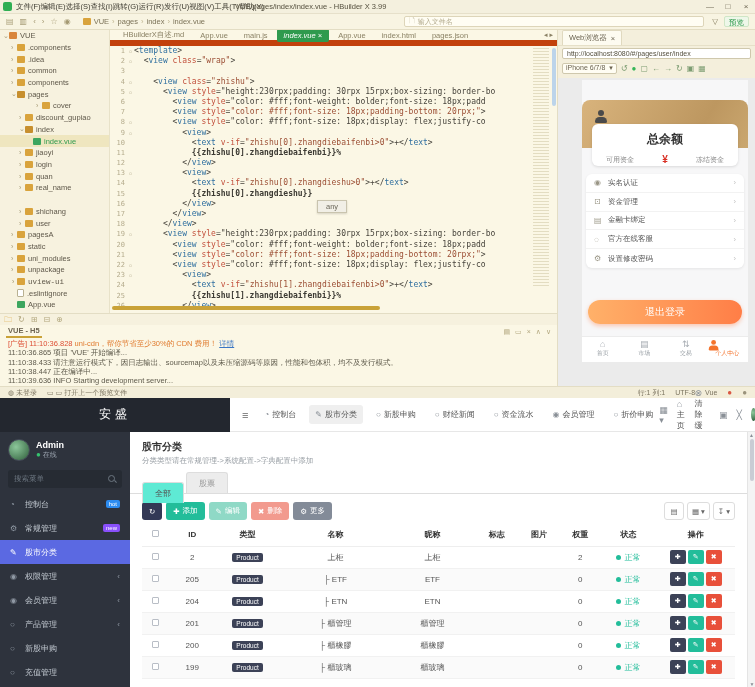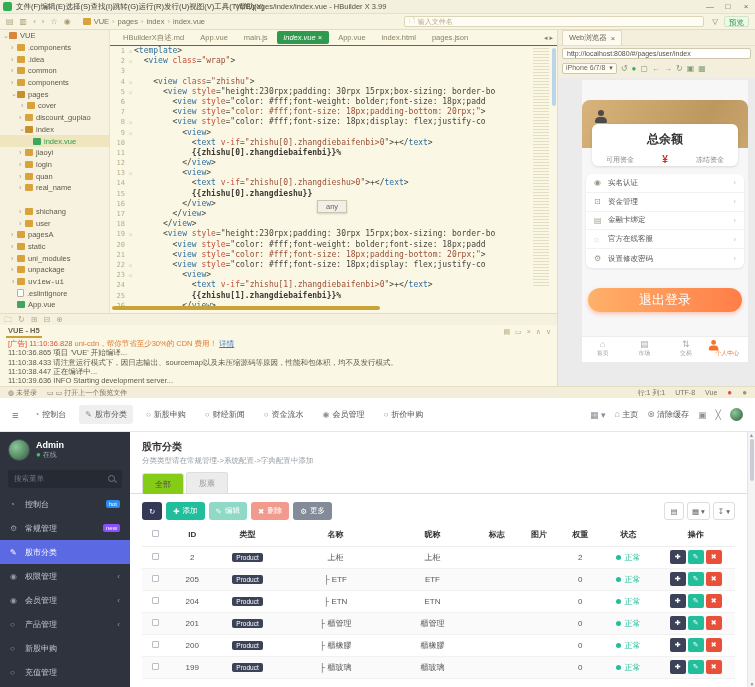--- a/index.html
+++ b/index.html
@@ -36,21 +36,21 @@
   .ft-ic.project{background:#d9863c;}
   .ft-ic.folder{background:#d9a33c;}
   .ft-ic.folder-open{background:#c78f2e;}
   .ft-ic.file{background:#fff;border:1px solid #b9b192;height:8px;width:7px;}
   .ft-ic.vue{background:#3da65f;}
   .tree-tools{left:0;top:313px;width:557px;height:12px;border-top:1px solid #e3ddc4;background:#f6f1de;
               display:flex;align-items:center;gap:6px;padding-left:4px;font-size:8px;color:#b3a87f;}
   .tree-tools .first{color:#d9a33c;}
   
   .editor{left:110px;top:30px;width:447px;height:283px;background:#fbf7e5;overflow:hidden;}
-  .etabs{height:16px;display:flex;align-items:center;font-size:7.5px;color:#8a8164;gap:2px;padding-left:6px;border-bottom:1px solid #c2410c;}
+  .etabs{height:16px;display:flex;align-items:center;font-size:7.5px;color:#8a8164;gap:2px;padding-left:6px;border-bottom:6px solid #c2410c;}
   .etab{padding:2px 7px;white-space:nowrap;}
   .etab.active{background:#2f9a4e;color:#fff;border-radius:2px;font-style:italic;}
   .etab-nav{margin-left:auto;padding-right:4px;color:#8a8164;display:flex;gap:2px;font-size:7px;}
   .code{position:relative;height:267px;font-family:"DejaVu Sans Mono","Liberation Mono",monospace;font-size:8px;}
   .cl{display:flex;height:10.2px;line-height:10.2px;white-space:pre;}
   .cl .ln{width:17px;flex:none;text-align:right;color:#b5ac8d;padding-right:2px;font-size:7px;}
   .cl .fold{width:7px;flex:none;color:#b5ac8d;font-size:5px;line-height:10.2px;text-align:center;}
   .cl .src{color:#47443c;}
   .ct{color:#2f6f9f;}
   .ca{color:#c2503c;}
@@ -102,22 +102,22 @@
   .ph-card .bt{font-size:12px;font-weight:bold;color:#333;margin-top:7px;}
   .ph-card .br{display:flex;justify-content:space-around;align-items:center;margin-top:6px;font-size:7px;color:#8a8a8a;}
   .ph-card .yen{color:#d93025;font-weight:bold;font-size:10px;}
   .ph-menu{position:absolute;left:4px;top:94px;width:158px;height:94px;background:#fff;border-radius:6px;
            box-shadow:0 1px 3px rgba(0,0,0,.08);}
   .ph-mi{height:18.8px;display:flex;align-items:center;padding:0 8px;border-bottom:1px solid #f2f2f2;
          font-size:7.5px;color:#555;gap:5px;}
   .ph-mi:last-child{border-bottom:none;}
   .ph-mi .mi-ic{color:#9a9686;font-size:8px;width:9px;}
   .ph-mi .chev{margin-left:auto;color:#c2c2c2;}
-  .ph-logout{position:absolute;left:6px;top:208px;width:154px;height:24px;border-radius:12px;
-             background:linear-gradient(90deg,#ffb169,#ff7e47);color:#fff;font-size:13px;
+  .ph-logout{position:absolute;left:6px;top:220px;width:154px;height:24px;border-radius:12px;
+             background:linear-gradient(90deg,#ffb169,#ff7e47);color:#fff;font-size:10px;
              display:flex;align-items:center;justify-content:center;box-shadow:0 2px 4px rgba(255,126,71,.4);}
   .ph-tabbar{position:absolute;left:0;top:256px;width:166px;height:26px;background:#fff;border-top:1px solid #ececec;
              display:flex;}
   .ph-tb{flex:1;text-align:center;font-size:6px;color:#9aa0a6;padding-top:2px;}
   .ph-tb .ti{font-size:9px;line-height:10px;display:block;color:#a8adb3;}
   .ph-tb.active,.ph-tb.active .ti{color:#f4732c;}
   
   .a-nav{left:0;top:398px;width:755px;height:34px;background:#fff;border-bottom:1px solid #e7e7e7;display:flex;align-items:center;}
   .a-brand{width:230px;height:34px;background:#23272f;color:#fff;font-size:12px;letter-spacing:4px;
            display:flex;align-items:center;justify-content:center;flex:none;}
@@ -148,21 +148,21 @@
   .a-mi .bdg{margin-left:auto;font-size:6px;color:#fff;border-radius:2px;padding:1px 3px;line-height:6px;}
   .bdg.hot{background:#2d8cf0;}
   .bdg.new{background:#8950fc;}
   .a-mi .chev{margin-left:auto;color:#8f98a3;font-size:8px;}
   
   .a-main{left:130px;top:432px;width:617px;height:255px;background:#fff;overflow:hidden;}
   .a-title{margin:8px 0 0 12px;font-size:10px;font-weight:bold;color:#333;}
   .a-sub{margin:2px 0 0 12px;font-size:7.5px;color:#9aa0a6;}
   .a-tabs{margin-top:6px;height:22px;border-bottom:1px solid #ddd;display:flex;padding-left:12px;gap:2px;font-size:8px;}
   .a-tab{padding:5px 12px;border:1px solid #ddd;border-bottom:none;border-radius:3px 3px 0 0;background:#ececec;color:#999;}
-  .a-tab.active{background:#84cc16;color:#555;position:relative;top:1px;text-align:right;}
+  .a-tab.active{background:#5eead4;color:#555;position:relative;top:10px;text-align:right;}
   .a-toolbar{height:26px;display:flex;align-items:center;gap:4px;padding:0 12px;margin-top:4px;}
   .btn{height:18px;border-radius:3px;color:#fff;font-size:7.5px;display:flex;align-items:center;gap:3px;padding:0 7px;}
   .b-ref{background:#333956;}
   .b-add{background:#22bd9a;}
   .b-edit{background:#8fd9c6;}
   .b-del{background:#f29a8e;}
   .b-more{background:#838b98;}
   .a-tb-right{margin-left:auto;display:flex;gap:3px;}
   .mini-btn{height:18px;min-width:20px;border:1px solid #ddd;border-radius:3px;background:#fff;color:#666;
             font-size:7.5px;display:flex;align-items:center;justify-content:center;padding:0 4px;gap:2px;}
@@ -266,21 +266,21 @@
       <div class="ft-row" style="padding-left: 11px;">
         <span class="ft-ar">›</span>
         <span class="ft-ic folder"></span>
         <span class="ft-lb">components</span>
       </div>
       <div class="ft-row" style="padding-left: 11px;">
         <span class="ft-ar">⌄</span>
         <span class="ft-ic folder-open"></span>
         <span class="ft-lb">pages</span>
       </div>
-      <div class="ft-row" style="padding-left: 21px;">
+      <div class="ft-row" style="padding-left: 36px;">
         <span class="ft-ar">›</span>
         <span class="ft-ic folder"></span>
         <span class="ft-lb">cover</span>
       </div>
       <div class="ft-row" style="padding-left: 19px;">
         <span class="ft-ar">›</span>
         <span class="ft-ic folder"></span>
         <span class="ft-lb">discount_gupiao</span>
       </div>
       <div class="ft-row" style="padding-left: 19px;">
@@ -524,20 +524,21 @@
             <div class="ph-tb"><span class="ti">⌂</span><span>首页</span></div>
             <div class="ph-tb"><span class="ti">▤</span><span>市场</span></div>
             <div class="ph-tb"><span class="ti">⇅</span><span>交易</span></div>
             <div class="ph-tb active"><span class="person or ti" style="width:10px;height:10px;"></span><span>个人中心</span></div>
           </div>
       </div>
     </div>
   </div>
 
   <div class="abs a-nav">
+    <div class="a-brand">安盛</div>
     <span class="a-burger">≡</span>
     <span class="a-items">
         <span class="a-it">
           <span class="ic">◔</span>
           <span>控制台</span>
         </span>
         <span class="a-it active">
           <span class="ic">✎</span>
           <span>股市分类</span>
         </span>

